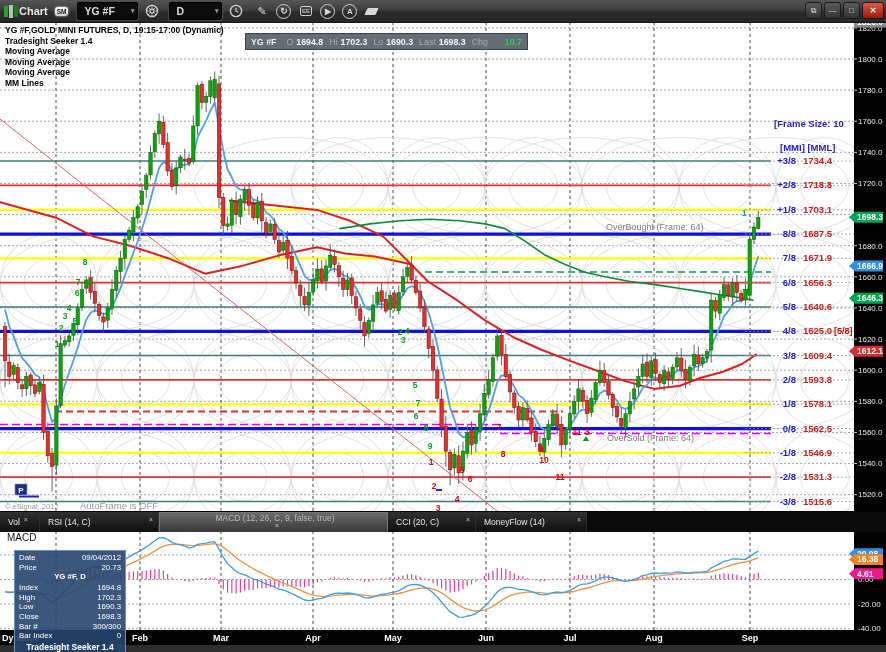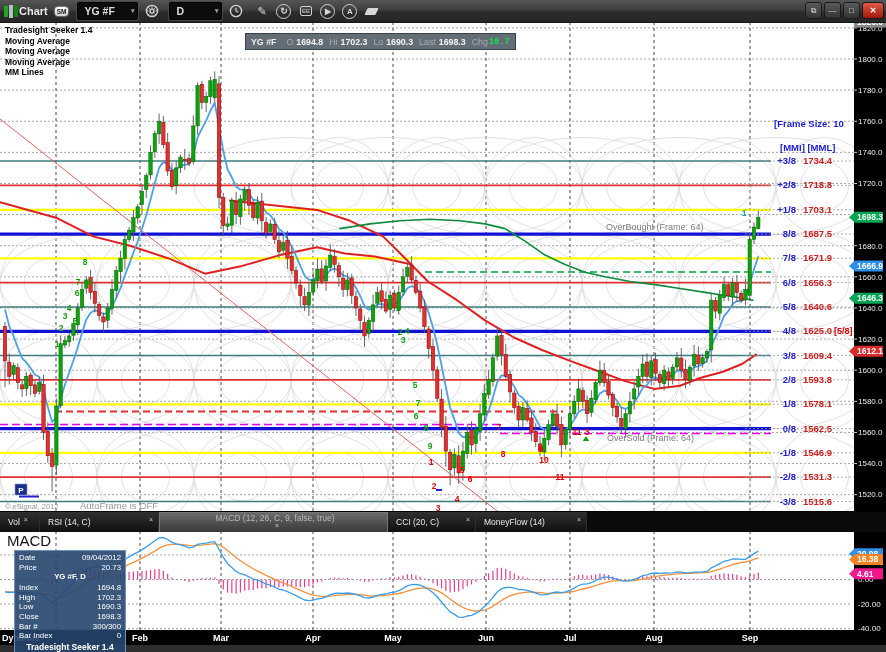--- a/index.html
+++ b/index.html
@@ -27,37 +27,37 @@
     border:1px solid #191919;color:#ddd;font-size:8px;display:flex;align-items:center;justify-content:center;}
   .winbtn.close{background:linear-gradient(#e05848,#a01808);color:#fff;width:20px;font-weight:bold;}
   
   #legend{position:absolute;left:5px;top:25px;z-index:12;color:#000;font-size:8.5px;font-weight:bold;
     line-height:10.6px;white-space:pre;}
   #quotebar{position:absolute;left:245px;top:33px;height:15px;z-index:12;background:#636d76;
     border:1px solid #39424a;display:flex;align-items:center;font-size:8.8px;padding:0 5px;gap:1px;}
   #quotebar .sym{color:#f2f2f2;font-weight:bold;margin-right:4px;}
   #quotebar .lbl{color:#a6adb4;margin-left:5px;}
   #quotebar .val{color:#f4f4f4;font-weight:bold;margin-left:2px;}
-  #quotebar .chg{color:#19e04b;font-weight:bold;margin-left:0;font-family:Liberation Mono, monospace;}
+  #quotebar .chg{color:#19e04b;font-weight:bold;margin-left:16px;}
   
   #tabsrow{position:absolute;left:0;top:511px;width:886px;height:20px;background:#0b0b0b;z-index:20;
     display:flex;align-items:stretch;border-top:1px solid #000;}
   .tab{display:flex;align-items:center;padding:0 5px 0 8px;font-size:8.5px;color:#e8e8e8;
     border-right:1px solid #2e2e2e;background:linear-gradient(#303030,#101010);white-space:nowrap;}
   .tab .x{color:#cfcfcf;font-size:7px;margin-left:4px;position:relative;top:-3px;}
   .tab.active{background:linear-gradient(#6a6a6a,#383838);color:#b9b9b9;border:1px solid #777;border-bottom:none;flex-direction:column;}
   
   #datawin{position:absolute;left:14px;top:550px;width:112px;height:118px;z-index:25;
     background:rgba(38,70,110,0.9);border:1px solid #6f93b8;color:#fff;font-size:7.8px;
     padding:2px 4px 0 4px;box-sizing:border-box;overflow:hidden;}
   #datawin .row{display:flex;justify-content:space-between;line-height:9.7px;}
   #datawin .ctr{text-align:center;font-weight:bold;line-height:10.5px;}
   #datawin .wm{text-align:center;font-weight:bold;font-size:8.5px;white-space:nowrap;margin-top:1px;}
   
-  #macdlabel{position:absolute;left:7px;top:532px;font-size:15px;color:#111;z-index:13;}
+  #macdlabel{position:absolute;left:7px;top:532px;font-size:10px;color:#111;z-index:13;}
   #svgholder{position:absolute;left:0;top:0;z-index:5;}
 </style>
 </head>
 <body>
 
 <div id="app">
 
   <div id="toolbar">
     <div class="tb-appicon">
       <span style="left:0;background:#1fa51f;"></span>
@@ -973,21 +973,21 @@
           <text x="221" y="641" fill="#fff" font-size="9px" font-weight="bold" text-anchor="middle">Mar</text>
           <text x="313" y="641" fill="#fff" font-size="9px" font-weight="bold" text-anchor="middle">Apr</text>
           <text x="393" y="641" fill="#fff" font-size="9px" font-weight="bold" text-anchor="middle">May</text>
           <text x="486" y="641" fill="#fff" font-size="9px" font-weight="bold" text-anchor="middle">Jun</text>
           <text x="570" y="641" fill="#fff" font-size="9px" font-weight="bold" text-anchor="middle">Jul</text>
           <text x="654" y="641" fill="#fff" font-size="9px" font-weight="bold" text-anchor="middle">Aug</text>
           <text x="750" y="641" fill="#fff" font-size="9px" font-weight="bold" text-anchor="middle">Sep</text>
         </g>
       </svg></div>
 
-  <div id="legend"><div>Tradesight Seeker 1.4</div><div>Moving Average</div><div>Moving Average</div><div>Moving Average</div><div>MM Lines</div></div>
+  <div id="legend"><div>YG #F,GOLD MINI FUTURES, D, 19:15-17:00 (Dynamic)</div><div>Tradesight Seeker 1.4</div><div>Moving Average</div><div>Moving Average</div><div>Moving Average</div><div>MM Lines</div></div>
 
   <div id="quotebar">
     <span class="sym">YG #F</span>
   <span class="lbl">O</span>
       <span class="val">1694.8</span>
       <span class="lbl">Hi</span>
       <span class="val">1702.3</span>
       <span class="lbl">Lo</span>
       <span class="val">1690.3</span>
       <span class="lbl">Last</span>

